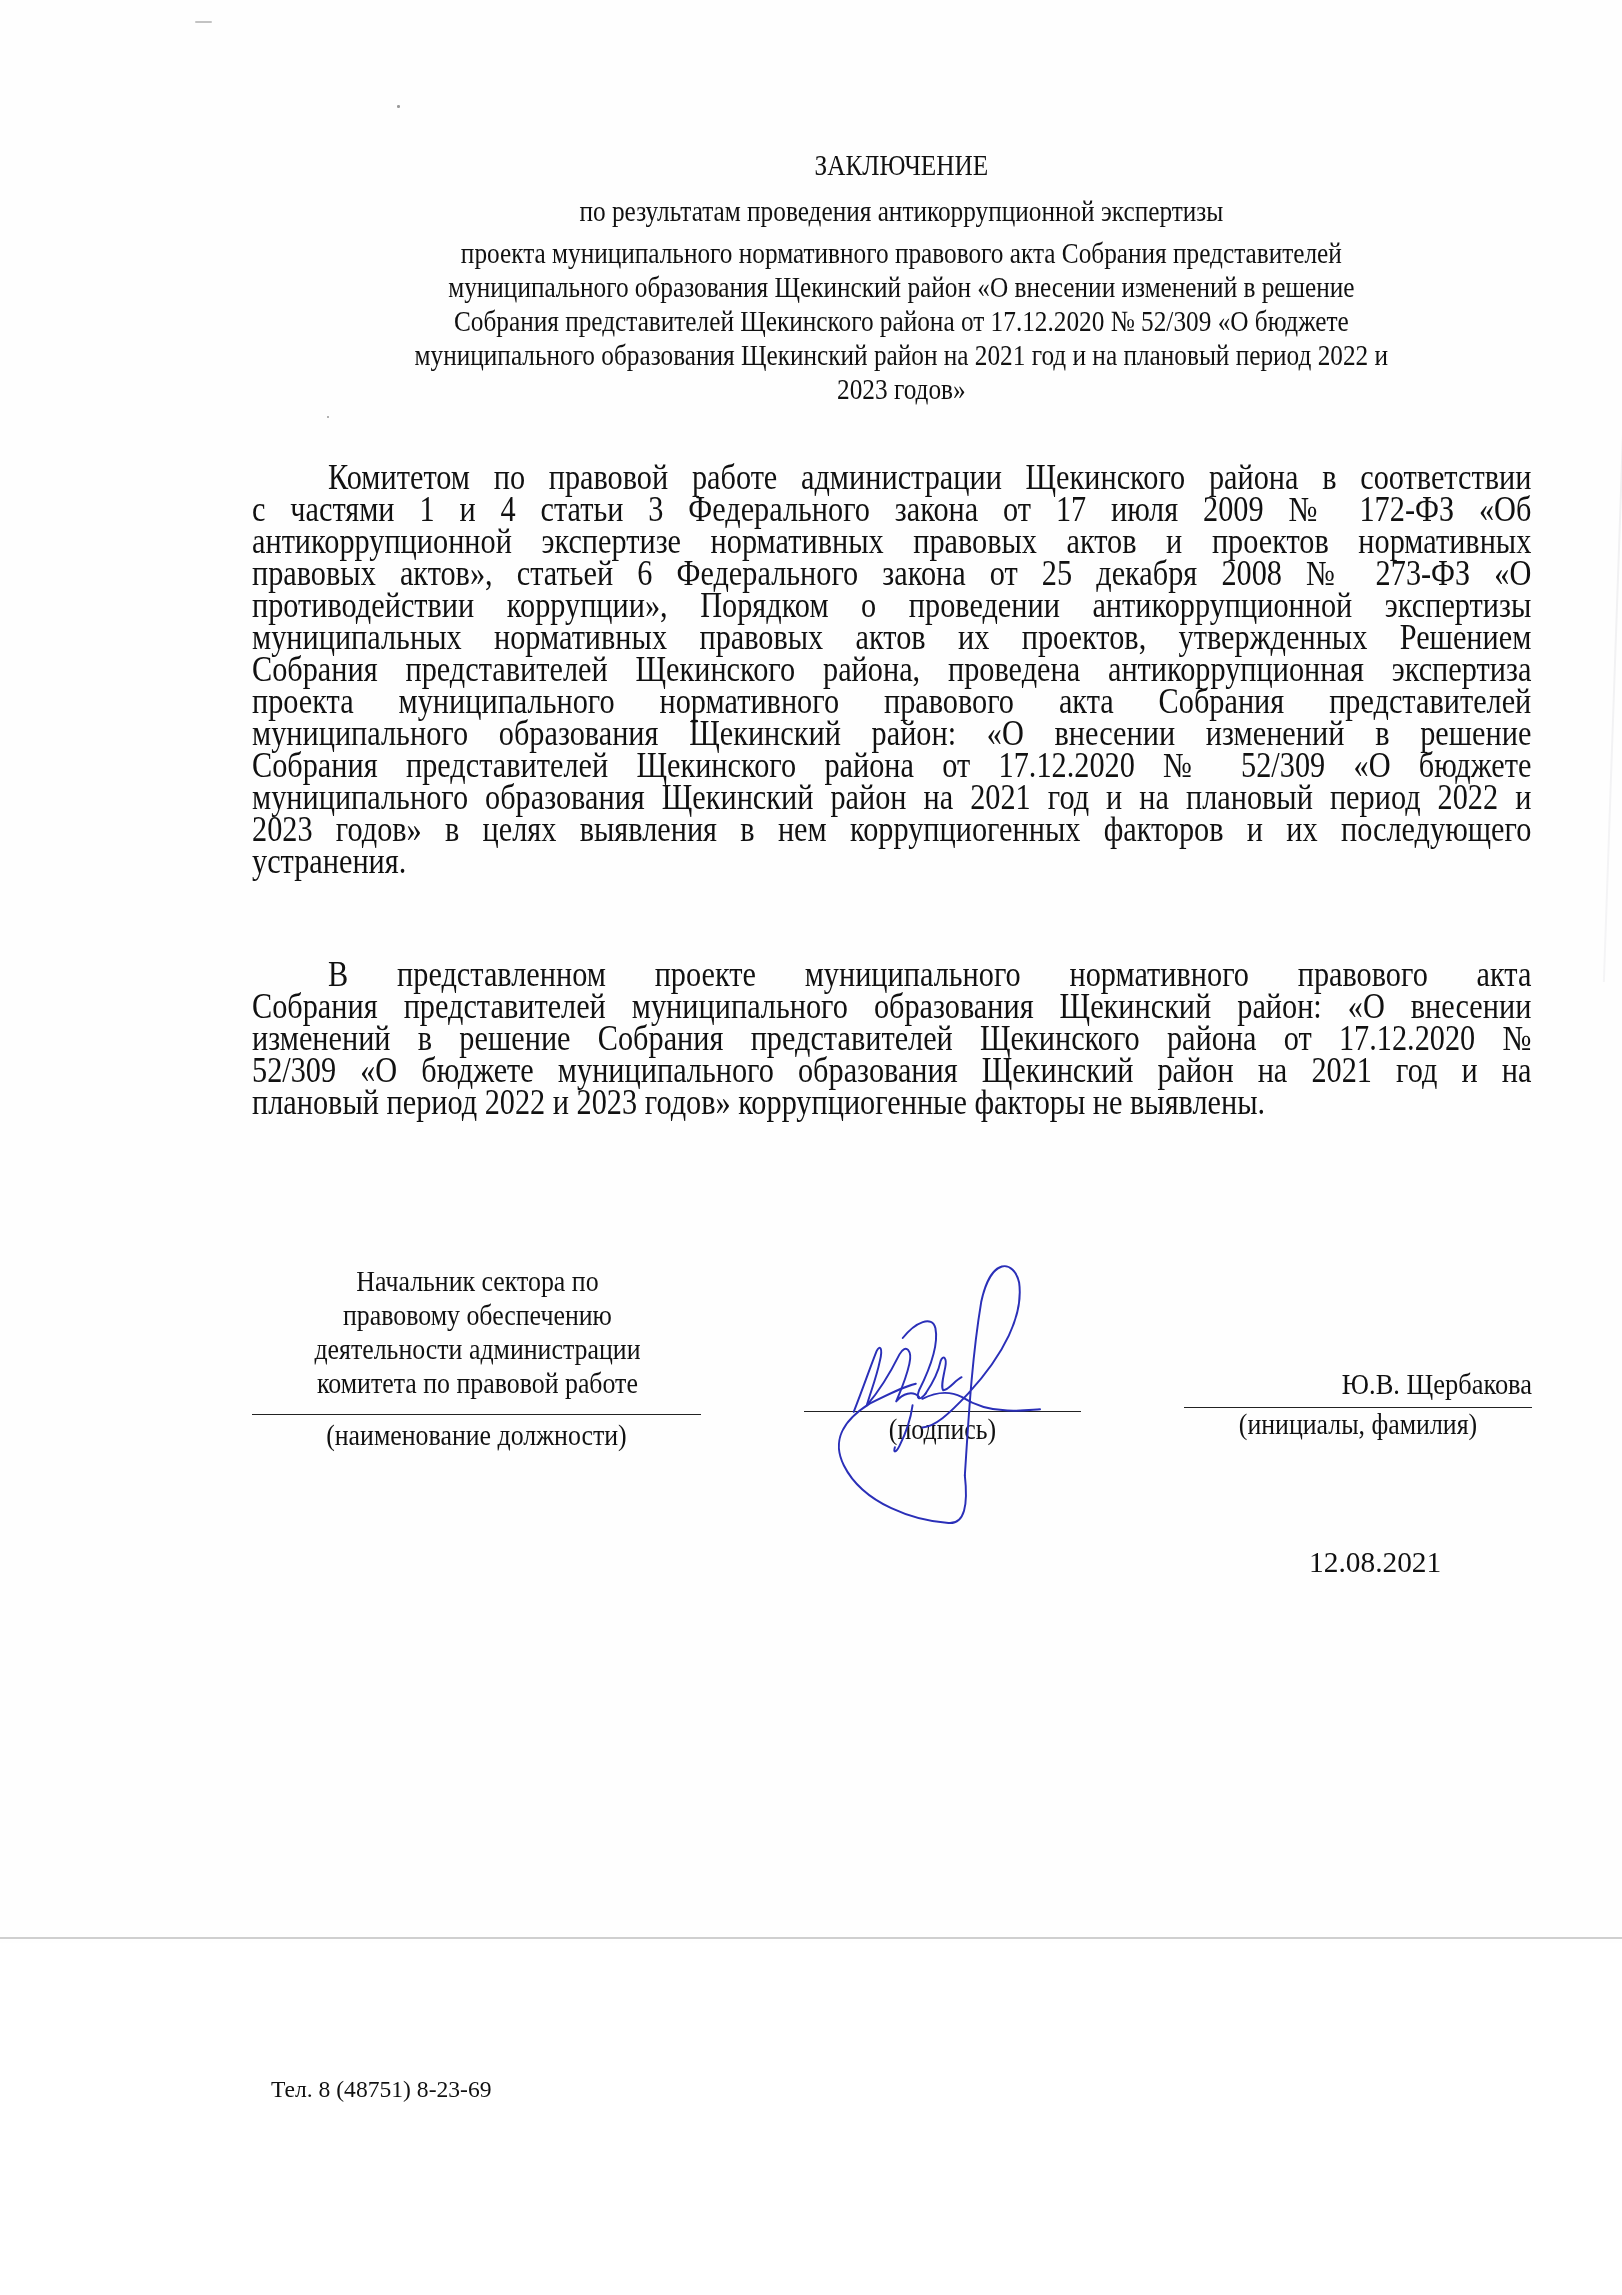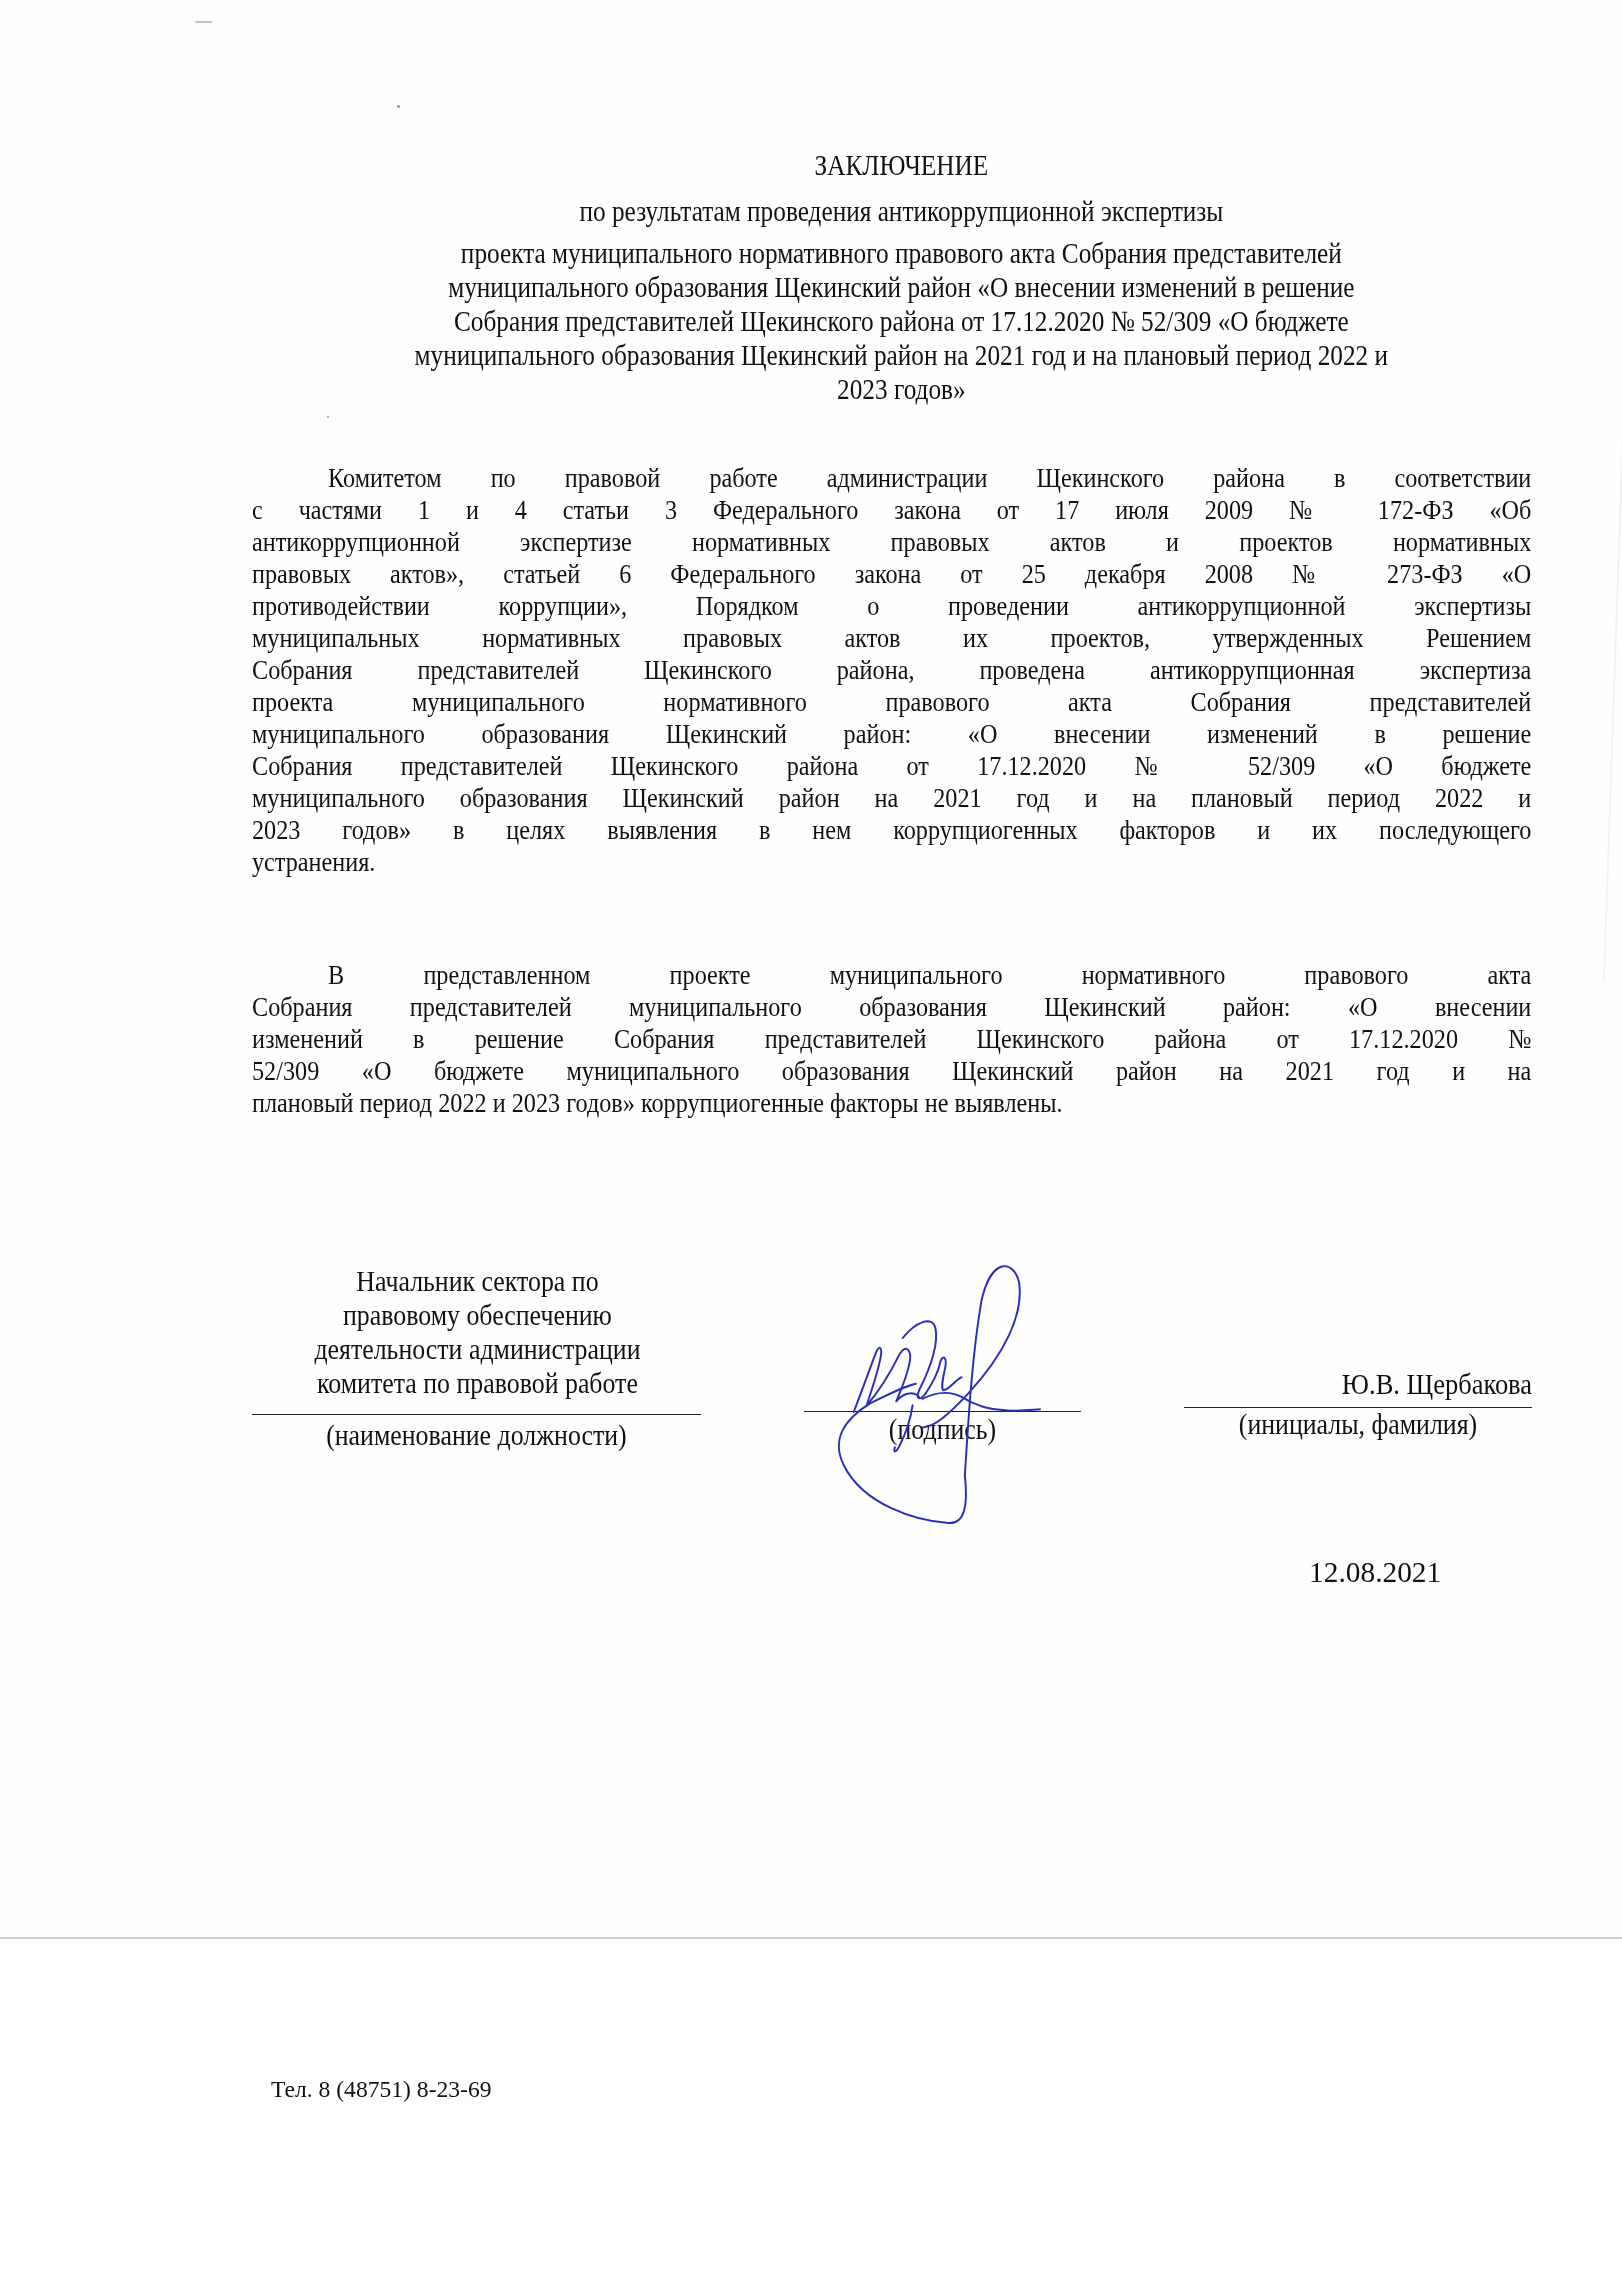--- a/index.html
+++ b/index.html
@@ -12,41 +12,41 @@
   .speck { position: absolute; width: 2.6px; height: 2.6px; background: #555; border-radius: 50%; opacity: .6; }
   .dash { position: absolute; width: 17px; height: 2px; background: #aaa; border-radius: 1.3px; opacity: .7; }
 
   .heading { position: absolute; left: 236px; width: 1296px; text-align: center; font-size: 29.4px; line-height: 33px;
              transform: scaleX(0.86); transform-origin: 772px 0; }
   .title { top: 149px; }
   .subtitle { top: 195px; }
   .project { top: 237px; }
   .project div { height: 34px; }
 
-  .body { position: absolute; left: 252px; width: 1279px; font-size: 28px; line-height: 32px; }
+  .body { position: absolute; left: 252px; width: 1279px; font-size: 35px; line-height: 32px; }
   .body .ln { display: block; text-align: justify; text-align-last: justify; white-space: nowrap; height: 32px;
               transform: scaleX(0.865); transform-origin: 0 0; width: 1479px; }
   .body .ln.last { text-align-last: left; }
   .body .ln.indent { padding-left: 88px; width: 1391px; }
   .p1 { top: 462px; }
   .p2 { top: 959px; }
 
   .sig-left { position: absolute; left: 255px; top: 1264px; width: 445px; font-size: 29.4px; line-height: 34px; text-align: center;
               transform: scaleX(0.88); transform-origin: 222px 0; }
   .rule { position: absolute; height: 1.3px; background: #222; }
   .rule-post { left: 252px; top: 1414px; width: 449px; }
   .rule-sign { left: 804px; top: 1411px; width: 277px; }
   .rule-name { left: 1184px; top: 1407px; width: 348px; }
   .caption { position: absolute; font-size: 29.4px; line-height: 33px; text-align: center; }
   .cap-post { left: 252px; top: 1419px; width: 449px; transform: scaleX(0.88); transform-origin: 224px 0; }
   .cap-sign { left: 804px; top: 1413px; width: 277px; transform: scaleX(0.88); transform-origin: 139px 0; }
   .cap-name { left: 1184px; top: 1408px; width: 348px; transform: scaleX(0.88); transform-origin: 174px 0; }
   .name { position: absolute; left: 1184px; top: 1368px; width: 348px; text-align: right; font-size: 29.4px; line-height: 33px;
           transform: scaleX(0.9); transform-origin: 348px 0; }
-  .date { position: absolute; left: 1309px; top: 1546px; width: 183px; text-align: left; font-size: 29.4px; line-height: 33px; margin-top: 10px; }
+  .date { position: absolute; left: 1309px; top: 1546px; width: 183px; text-align: left; font-size: 29.4px; line-height: 33px; }
   .phone { position: absolute; left: 271px; top: 2076px; font-size: 23.6px; line-height: 26px; }
   .signature { position: absolute; left: 772px; top: 1230px; width: 353px; height: 301px; pointer-events: none; }
 </style>
 </head>
 <body>
 
 <div class="page">
   <div class="scan-edge"></div>
   <div class="scan-bottom"></div>
   <div class="dash" style="left:195px;top:21px;"></div>

